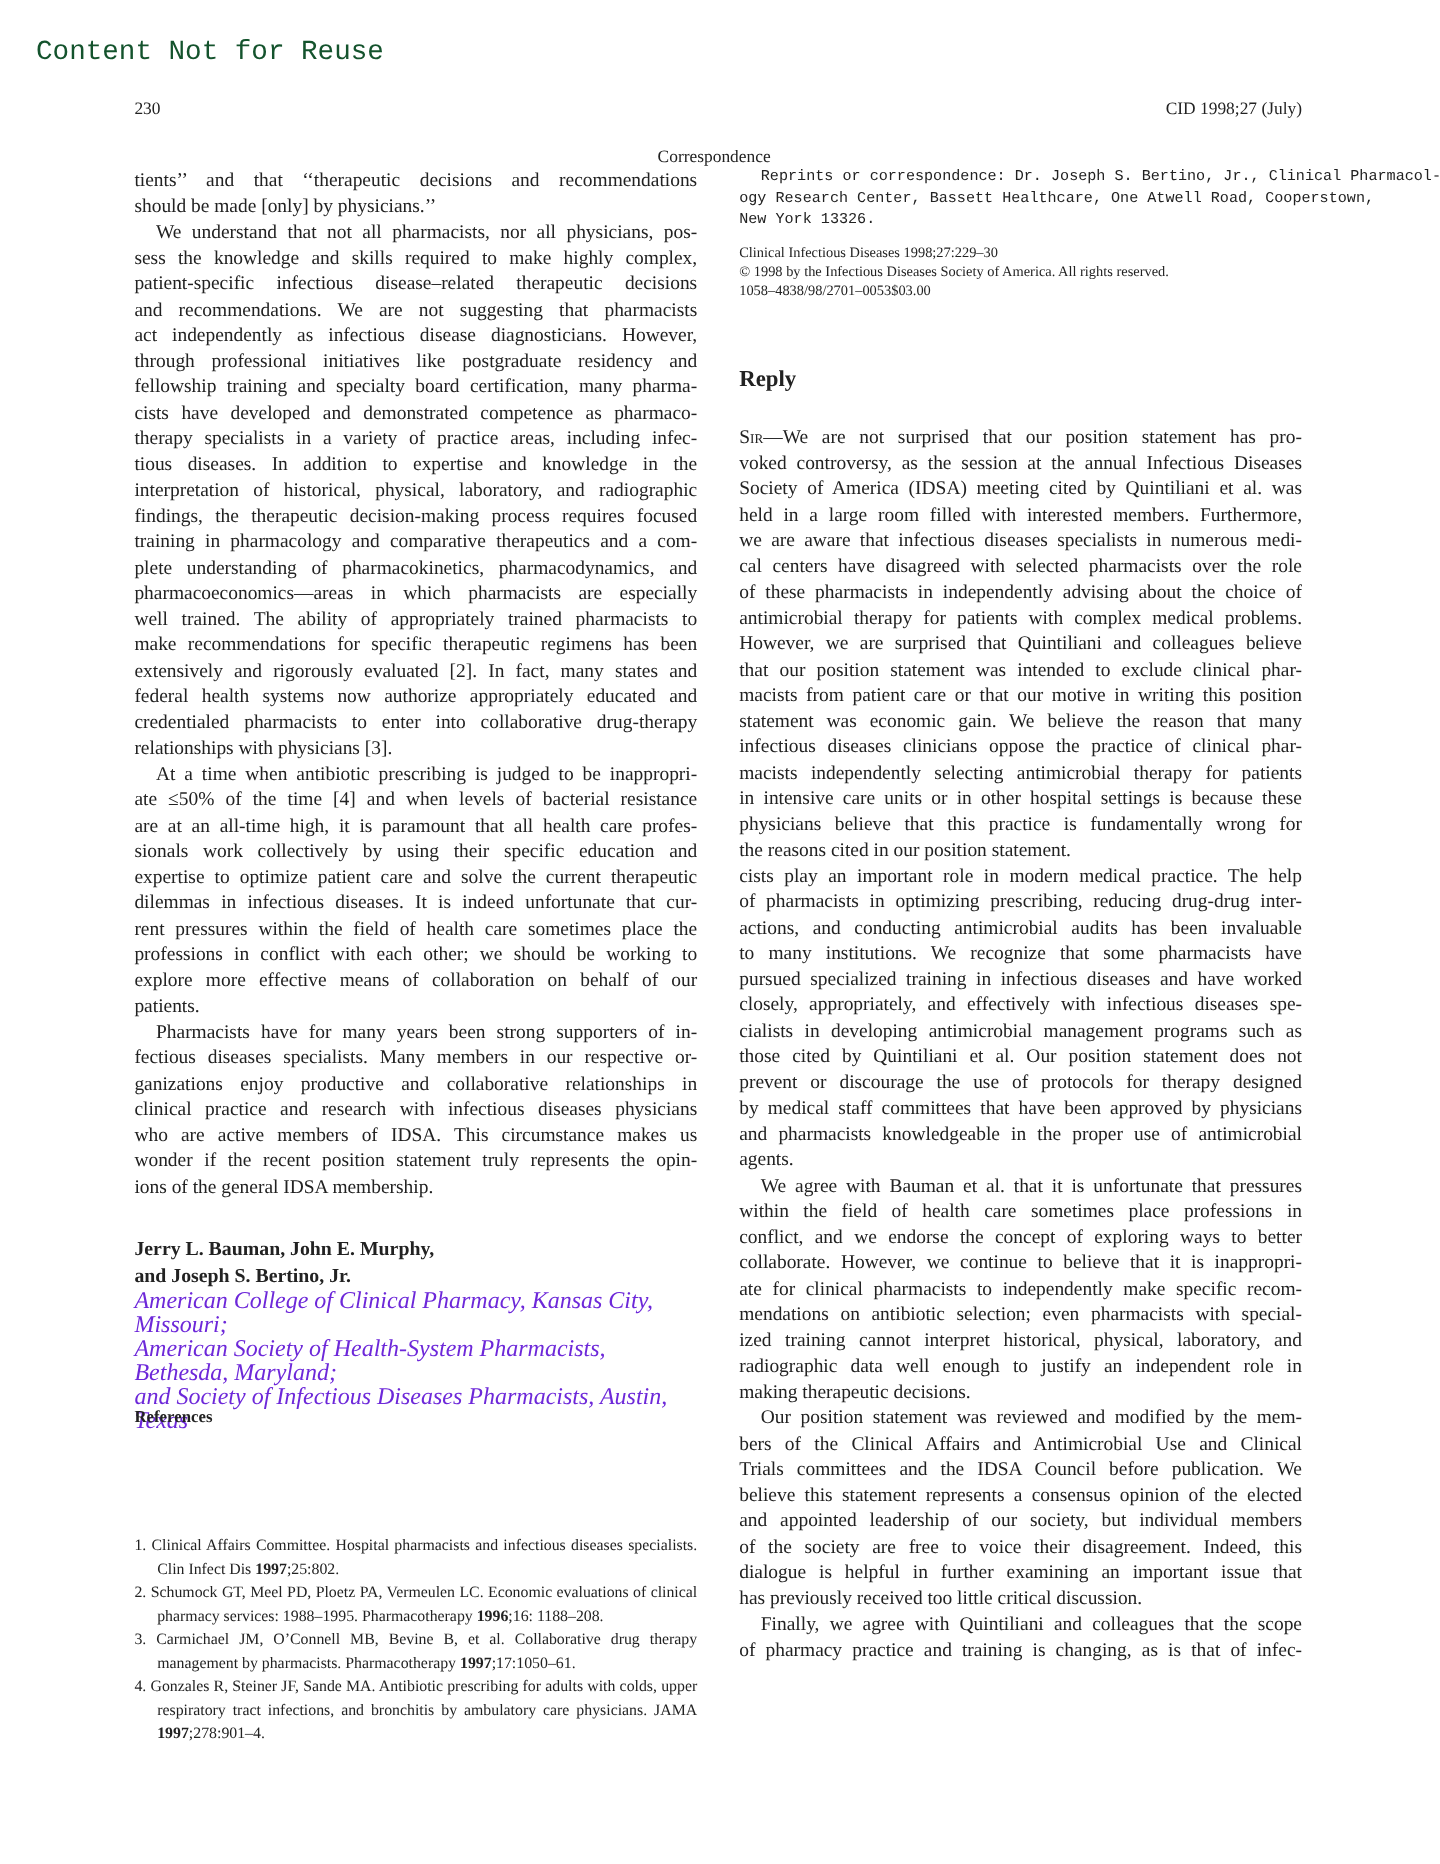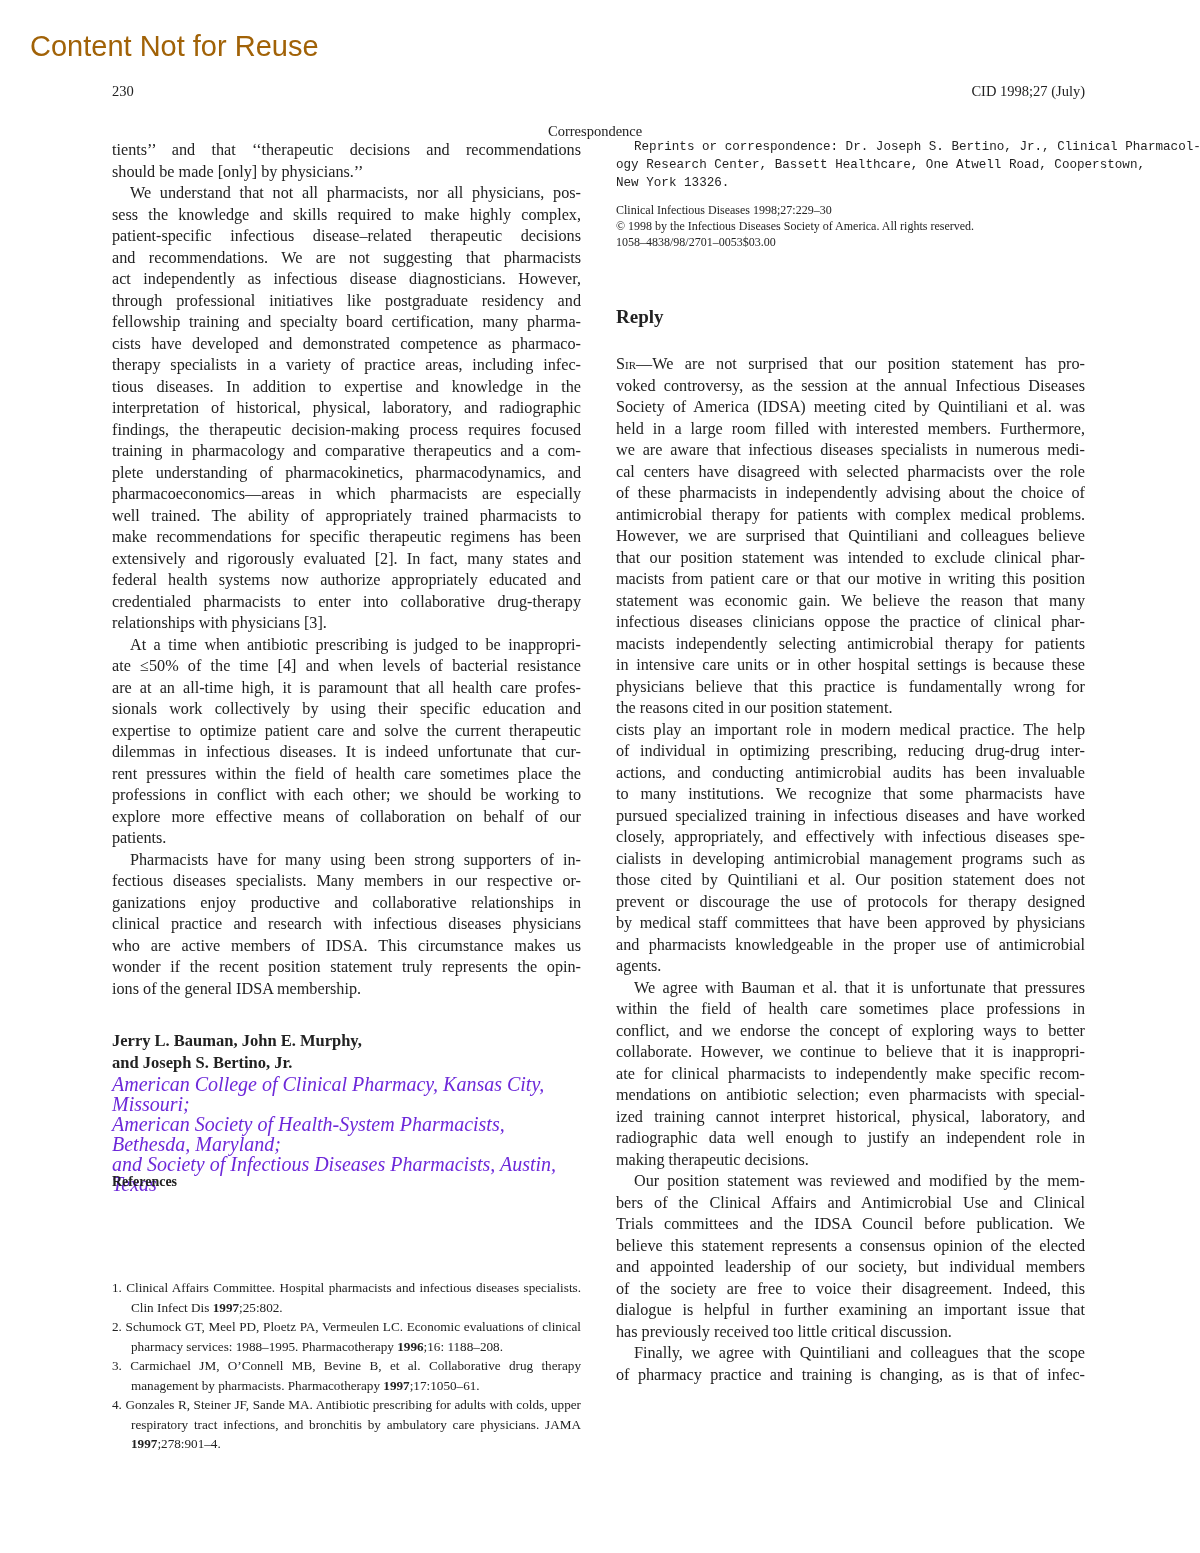--- a/index.html
+++ b/index.html
@@ -1,19 +1,19 @@
 <!DOCTYPE html>
 <html><head>
 <meta charset="utf-8">
 <style>
   html, body { margin: 0; padding: 0; background: #ffffff; }
   body { width: 1200px; height: 1553px; position: relative; overflow: hidden;
          font-family: "Liberation Serif", "DejaVu Serif", serif; color: #222; }
-  .watermark { position: absolute; left: 30px; top: 30px; font-family: Liberation Sans, sans-serif;
-               font-size: 29px; color: #a16207; letter-spacing: 0px; }
+  .watermark { position: absolute; left: 30px; top: 30px; font-family: Liberation Mono, monospace;
+               font-size: 23px; color: #14532d; letter-spacing: 0px; }
   .running-head { position: absolute; top: 83px; font-size: 14.5px; color: #222; }
   .col { position: absolute; width: 469px; }
   .col-left { left: 112px; }
   .col-right { left: 616px; }
   .line { display: block; font-size: 16.2px; line-height: 21.5px; height: 21.5px; white-space: nowrap;
           text-align: justify; text-align-last: justify; }
   .line.last { text-align-last: left; }
   .line.indent { padding-left: 18px; }
   .small .line { font-size: 12.6px; line-height: 18px; height: 18px; }
   .small-meta .line { font-size: 12px; line-height: 16px; height: 16px; text-align-last: left; }
@@ -64,21 +64,21 @@
     <span class="line indent">At a time when antibiotic prescribing is judged to be inappropri-</span>
     <span class="line">ate ≤50% of the time [4] and when levels of bacterial resistance</span>
     <span class="line">are at an all-time high, it is paramount that all health care profes-</span>
     <span class="line">sionals work collectively by using their specific education and</span>
     <span class="line">expertise to optimize patient care and solve the current therapeutic</span>
     <span class="line">dilemmas in infectious diseases. It is indeed unfortunate that cur-</span>
     <span class="line">rent pressures within the field of health care sometimes place the</span>
     <span class="line">professions in conflict with each other; we should be working to</span>
     <span class="line">explore more effective means of collaboration on behalf of our</span>
     <span class="line last">patients.</span>
-    <span class="line indent">Pharmacists have for many using been strong supporters of in-</span>
+    <span class="line indent">Pharmacists have for many years been strong supporters of in-</span>
     <span class="line">fectious diseases specialists. Many members in our respective or-</span>
     <span class="line">ganizations enjoy productive and collaborative relationships in</span>
     <span class="line">clinical practice and research with infectious diseases physicians</span>
     <span class="line">who are active members of IDSA. This circumstance makes us</span>
     <span class="line">wonder if the recent position statement truly represents the opin-</span>
     <span class="line last">ions of the general IDSA membership.</span>
   </div>
 
 <div class="authors">
   <span class="name">Jerry L. Bauman, John E. Murphy,</span>
@@ -120,21 +120,21 @@
     <span class="line">However, we are surprised that Quintiliani and colleagues believe</span>
     <span class="line">that our position statement was intended to exclude clinical phar-</span>
     <span class="line">macists from patient care or that our motive in writing this position</span>
     <span class="line">statement was economic gain. We believe the reason that many</span>
     <span class="line">infectious diseases clinicians oppose the practice of clinical phar-</span>
     <span class="line">macists independently selecting antimicrobial therapy for patients</span>
     <span class="line">in intensive care units or in other hospital settings is because these</span>
     <span class="line">physicians believe that this practice is fundamentally wrong for</span>
     <span class="line last">the reasons cited in our position statement.</span>
     <span class="line">cists play an important role in modern medical practice. The help</span>
-    <span class="line">of individual in optimizing prescribing, reducing drug-drug inter-</span>
+    <span class="line">of pharmacists in optimizing prescribing, reducing drug-drug inter-</span>
     <span class="line">actions, and conducting antimicrobial audits has been invaluable</span>
     <span class="line">to many institutions. We recognize that some pharmacists have</span>
     <span class="line">pursued specialized training in infectious diseases and have worked</span>
     <span class="line">closely, appropriately, and effectively with infectious diseases spe-</span>
     <span class="line">cialists in developing antimicrobial management programs such as</span>
     <span class="line">those cited by Quintiliani et al. Our position statement does not</span>
     <span class="line">prevent or discourage the use of protocols for therapy designed</span>
     <span class="line">by medical staff committees that have been approved by physicians</span>
     <span class="line">and pharmacists knowledgeable in the proper use of antimicrobial</span>
     <span class="line last">agents.</span>

